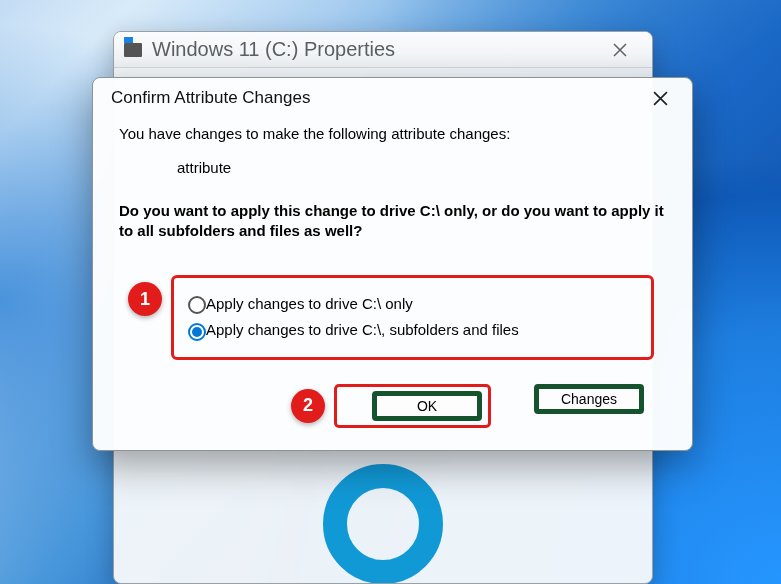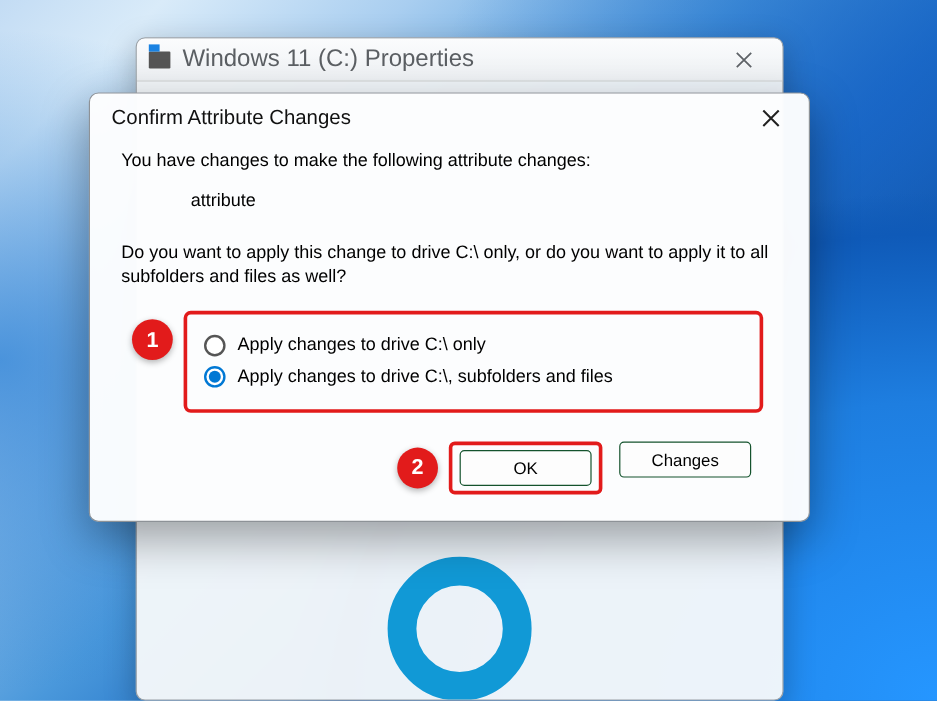--- a/index.html
+++ b/index.html
@@ -41,64 +41,64 @@
   .prop-title { color:#5b5f63; font-size:20px; flex:1; }
   .prop-close { width:44px; height:28px; display:flex; align-items:center; justify-content:center; color:#5f6368; font-size:18px; cursor:default;}
   .prop-body { padding:0 22px; text-align:center; position:relative; height:100%; }
   .donut {
     width:120px; height:120px; border-radius:50%;
     border:24px solid #1199d6; margin:396px auto 10px;
   }
 
   
   .dialog {
-    position:absolute; left:74px; top:77px; width:601px;
+    position:absolute; left:92px; top:77px; width:601px;
     background:rgba(252,253,254,0.98);
     border:1px solid #8d9297; border-radius:8px;
     box-shadow:0 14px 38px rgba(0,0,0,0.35);
     padding-bottom:22px;
   }
   .dlg-titlebar {
     display:flex; align-items:center; height:40px; padding:0 10px 0 18px;
   }
   .dlg-title { font-size:17px; color:#111; flex:1; }
   .dlg-close { width:44px; height:30px; display:flex; align-items:center; justify-content:center; font-size:19px; color:#222; cursor:default;}
   .dlg-content { padding:6px 26px 0 26px; font-size:15px; color:#000; line-height:1.35; }
   .attr-list { margin:14px 0 22px 58px; font-size:15px; }
-  .question { margin-bottom:18px; }
+  .question { margin-bottom:34px;font-weight:bold; }
 
   .radio-box {
     border:3px solid #e21b1b; border-radius:6px;
     padding:10px 22px 10px 14px; margin:2px 12px 0 52px;
     position:relative;
   }
   .badge {
     position:absolute; width:34px; height:34px; border-radius:50%;
     background:#e21b1b; color:#fff; font-weight:600; font-size:18px;
     display:flex; align-items:center; justify-content:center;
     box-shadow:0 2px 5px rgba(0,0,0,0.3);
   }
   .badge-1 { left:-46px; top:4px; }
-  .radio-row { display:flex; align-items:center; gap:10px; margin:6px 0; cursor:default;}
+  .radio-row { display:flex; align-items:flex-end; margin:6px 0; cursor:default;}
   .radio {
     width:18px; height:18px; border-radius:50%; border:2px solid #555; background:#fff;
     display:flex; align-items:center; justify-content:center; flex-shrink:0;
   }
   .radio.selected { border-color:#0078d4; }
   .radio.selected::after{
     content:""; width:10px; height:10px; border-radius:50%; background:#0078d4;
   }
 
   .btn-row {
     display:flex; justify-content:flex-end; gap:14px;
     padding:24px 22px 0 0; position:relative;
   }
   .dlg-btn {
     min-width:110px; height:30px; background:#fdfdfd;
-    border:1px solid #14532d; border-radius:4px; font-size:14px; cursor:default;
+    border:5px solid #14532d; border-radius:4px; font-size:14px; cursor:default;margin-left:29px;
   }
   .ok-wrap {
     border:3px solid #e21b1b; border-radius:5px; padding:4px 6px;
     display:flex; align-items:center; position:relative;
   }
   .badge-2 { left:-46px; top:2px; }
 </style>
 </head>
 <body>
 

